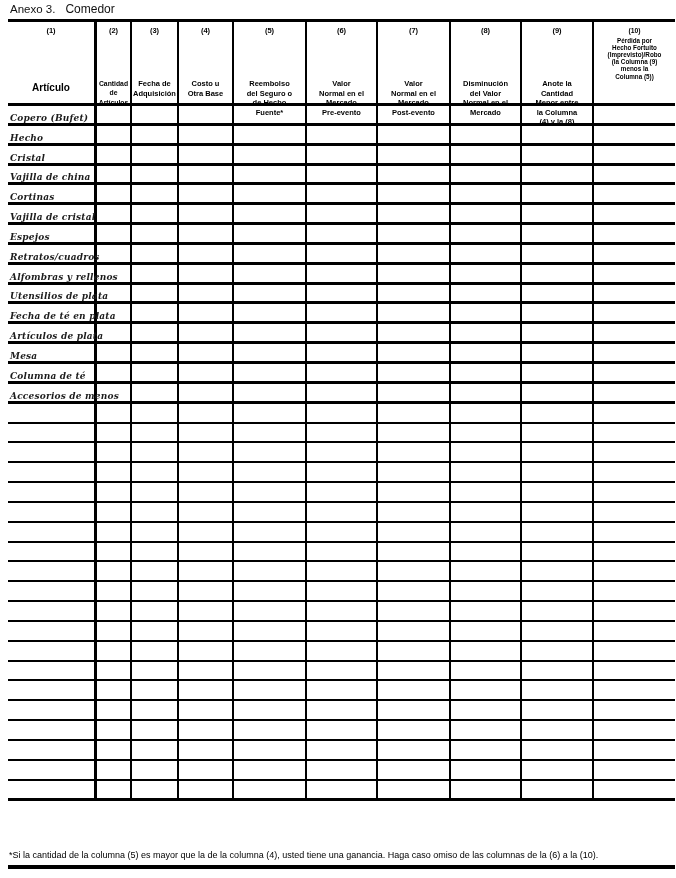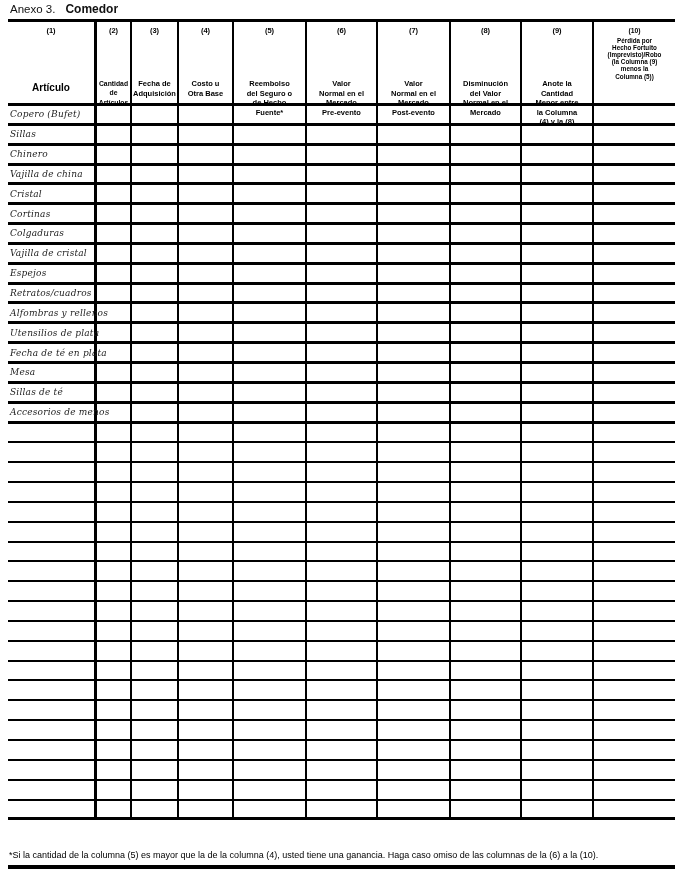--- a/index.html
+++ b/index.html
@@ -1,21 +1,21 @@
 <!DOCTYPE html>
 <html><head>
 <meta charset="utf-8">
 <style>
   html,body { margin:0; padding:0; background:#fff; }
   .page {
     position:relative; width:676px; height:878px; background:#ffffff;
     font-family:"Liberation Sans", sans-serif; color:#000; overflow:hidden;
   }
   .title { position:absolute; left:10px; top:2px; font-size:11.5px; line-height:14px; color:#111; }
-  .title .name { font-weight:bold; margin-left:10px; font-size:12px; }
+  .title .name { font-weight:normal; margin-left:10px; font-size:12px; }
 
   .table { position:absolute; left:8px; top:19px; width:667px; border-top:3px solid #000; }
 
   
   .c0{width:89px} .c1{width:35px} .c2{width:47px} .c3{width:55px} .c4{width:73px}
   .c5{width:71px} .c6{width:73px} .c7{width:71px} .c8{width:72px} .c9{width:81px}
 
   .thead { display:flex; height:84px; border-bottom:3px solid #000; box-sizing:border-box; }
   .hc {
     flex:0 0 auto; box-sizing:border-box; border-right:2px solid #000;
@@ -29,21 +29,21 @@
   .hc.c0 .lbl { font-size:10px; }
   .hc.c1 .lbl { font-size:6.8px; line-height:9.3px; }
   .hc.c9 .num { font-size:6.8px; }
   .hc.c9 .lbl { font-size:6.3px; line-height:7.2px; margin-top:1.5px; }
 
   .tbody { }
   .tr { display:flex; height:19.85px; box-sizing:border-box; border-bottom:2px solid #000; }
   .tr.labeled { border-bottom-width:3px; }
   .tr:last-child { border-bottom-width:3px; }
   .td { flex:0 0 auto; box-sizing:border-box; border-right:2px solid #000; height:100%; }
-  .td.c0 { border-right-width:3px; display:flex; align-items:center; padding-left:2px; }
+  .td.c0 { border-right-width:3px; display:flex; align-items:flex-end; padding-left:2px;font-weight:bold; }
   .td.c9 { border-right:none; }
   .item {
     font-family:"DejaVu Serif", serif; font-style:italic;
     font-size:9px; color:#1c1c1c; white-space:nowrap; letter-spacing:0.2px;
   }
 
   .footnote { position:absolute; left:9px; top:849px; width:664px; font-size:9px; line-height:12px; color:#000; }
   .bottom-rule { position:absolute; left:8px; top:865px; width:667px; height:4px; background:#000; }
 </style>
 </head>
@@ -152,35 +152,35 @@
           <div class="td c3"></div>
           <div class="td c4"></div>
           <div class="td c5"></div>
           <div class="td c6"></div>
           <div class="td c7"></div>
           <div class="td c8"></div>
           <div class="td c9"></div>
         </div>
         <div class="tr labeled">
           <div class="td c0">
-            <span class="item">Sillas</span>
-          </div>
-          <div class="td c1"></div>
-          <div class="td c2"></div>
-          <div class="td c3"></div>
-          <div class="td c4"></div>
-          <div class="td c5"></div>
-          <div class="td c6"></div>
-          <div class="td c7"></div>
-          <div class="td c8"></div>
-          <div class="td c9"></div>
-        </div>
-        <div class="tr labeled">
-          <div class="td c0">
-            <span class="item">Chinero</span>
+            <span class="item">Hecho</span>
+          </div>
+          <div class="td c1"></div>
+          <div class="td c2"></div>
+          <div class="td c3"></div>
+          <div class="td c4"></div>
+          <div class="td c5"></div>
+          <div class="td c6"></div>
+          <div class="td c7"></div>
+          <div class="td c8"></div>
+          <div class="td c9"></div>
+        </div>
+        <div class="tr labeled">
+          <div class="td c0">
+            <span class="item">Cristal</span>
           </div>
           <div class="td c1"></div>
           <div class="td c2"></div>
           <div class="td c3"></div>
           <div class="td c4"></div>
           <div class="td c5"></div>
           <div class="td c6"></div>
           <div class="td c7"></div>
           <div class="td c8"></div>
           <div class="td c9"></div>
@@ -194,62 +194,34 @@
           <div class="td c3"></div>
           <div class="td c4"></div>
           <div class="td c5"></div>
           <div class="td c6"></div>
           <div class="td c7"></div>
           <div class="td c8"></div>
           <div class="td c9"></div>
         </div>
         <div class="tr labeled">
           <div class="td c0">
-            <span class="item">Cristal</span>
-          </div>
-          <div class="td c1"></div>
-          <div class="td c2"></div>
-          <div class="td c3"></div>
-          <div class="td c4"></div>
-          <div class="td c5"></div>
-          <div class="td c6"></div>
-          <div class="td c7"></div>
-          <div class="td c8"></div>
-          <div class="td c9"></div>
-        </div>
-        <div class="tr labeled">
-          <div class="td c0">
             <span class="item">Cortinas</span>
           </div>
           <div class="td c1"></div>
           <div class="td c2"></div>
           <div class="td c3"></div>
           <div class="td c4"></div>
           <div class="td c5"></div>
           <div class="td c6"></div>
           <div class="td c7"></div>
           <div class="td c8"></div>
           <div class="td c9"></div>
         </div>
         <div class="tr labeled">
           <div class="td c0">
-            <span class="item">Colgaduras</span>
-          </div>
-          <div class="td c1"></div>
-          <div class="td c2"></div>
-          <div class="td c3"></div>
-          <div class="td c4"></div>
-          <div class="td c5"></div>
-          <div class="td c6"></div>
-          <div class="td c7"></div>
-          <div class="td c8"></div>
-          <div class="td c9"></div>
-        </div>
-        <div class="tr labeled">
-          <div class="td c0">
             <span class="item">Vajilla de cristal</span>
           </div>
           <div class="td c1"></div>
           <div class="td c2"></div>
           <div class="td c3"></div>
           <div class="td c4"></div>
           <div class="td c5"></div>
           <div class="td c6"></div>
           <div class="td c7"></div>
           <div class="td c8"></div>
@@ -320,35 +292,49 @@
           <div class="td c3"></div>
           <div class="td c4"></div>
           <div class="td c5"></div>
           <div class="td c6"></div>
           <div class="td c7"></div>
           <div class="td c8"></div>
           <div class="td c9"></div>
         </div>
         <div class="tr labeled">
           <div class="td c0">
+            <span class="item">Artículos de plata</span>
+          </div>
+          <div class="td c1"></div>
+          <div class="td c2"></div>
+          <div class="td c3"></div>
+          <div class="td c4"></div>
+          <div class="td c5"></div>
+          <div class="td c6"></div>
+          <div class="td c7"></div>
+          <div class="td c8"></div>
+          <div class="td c9"></div>
+        </div>
+        <div class="tr labeled">
+          <div class="td c0">
             <span class="item">Mesa</span>
           </div>
           <div class="td c1"></div>
           <div class="td c2"></div>
           <div class="td c3"></div>
           <div class="td c4"></div>
           <div class="td c5"></div>
           <div class="td c6"></div>
           <div class="td c7"></div>
           <div class="td c8"></div>
           <div class="td c9"></div>
         </div>
         <div class="tr labeled">
           <div class="td c0">
-            <span class="item">Sillas de té</span>
+            <span class="item">Columna de té</span>
           </div>
           <div class="td c1"></div>
           <div class="td c2"></div>
           <div class="td c3"></div>
           <div class="td c4"></div>
           <div class="td c5"></div>
           <div class="td c6"></div>
           <div class="td c7"></div>
           <div class="td c8"></div>
           <div class="td c9"></div>

